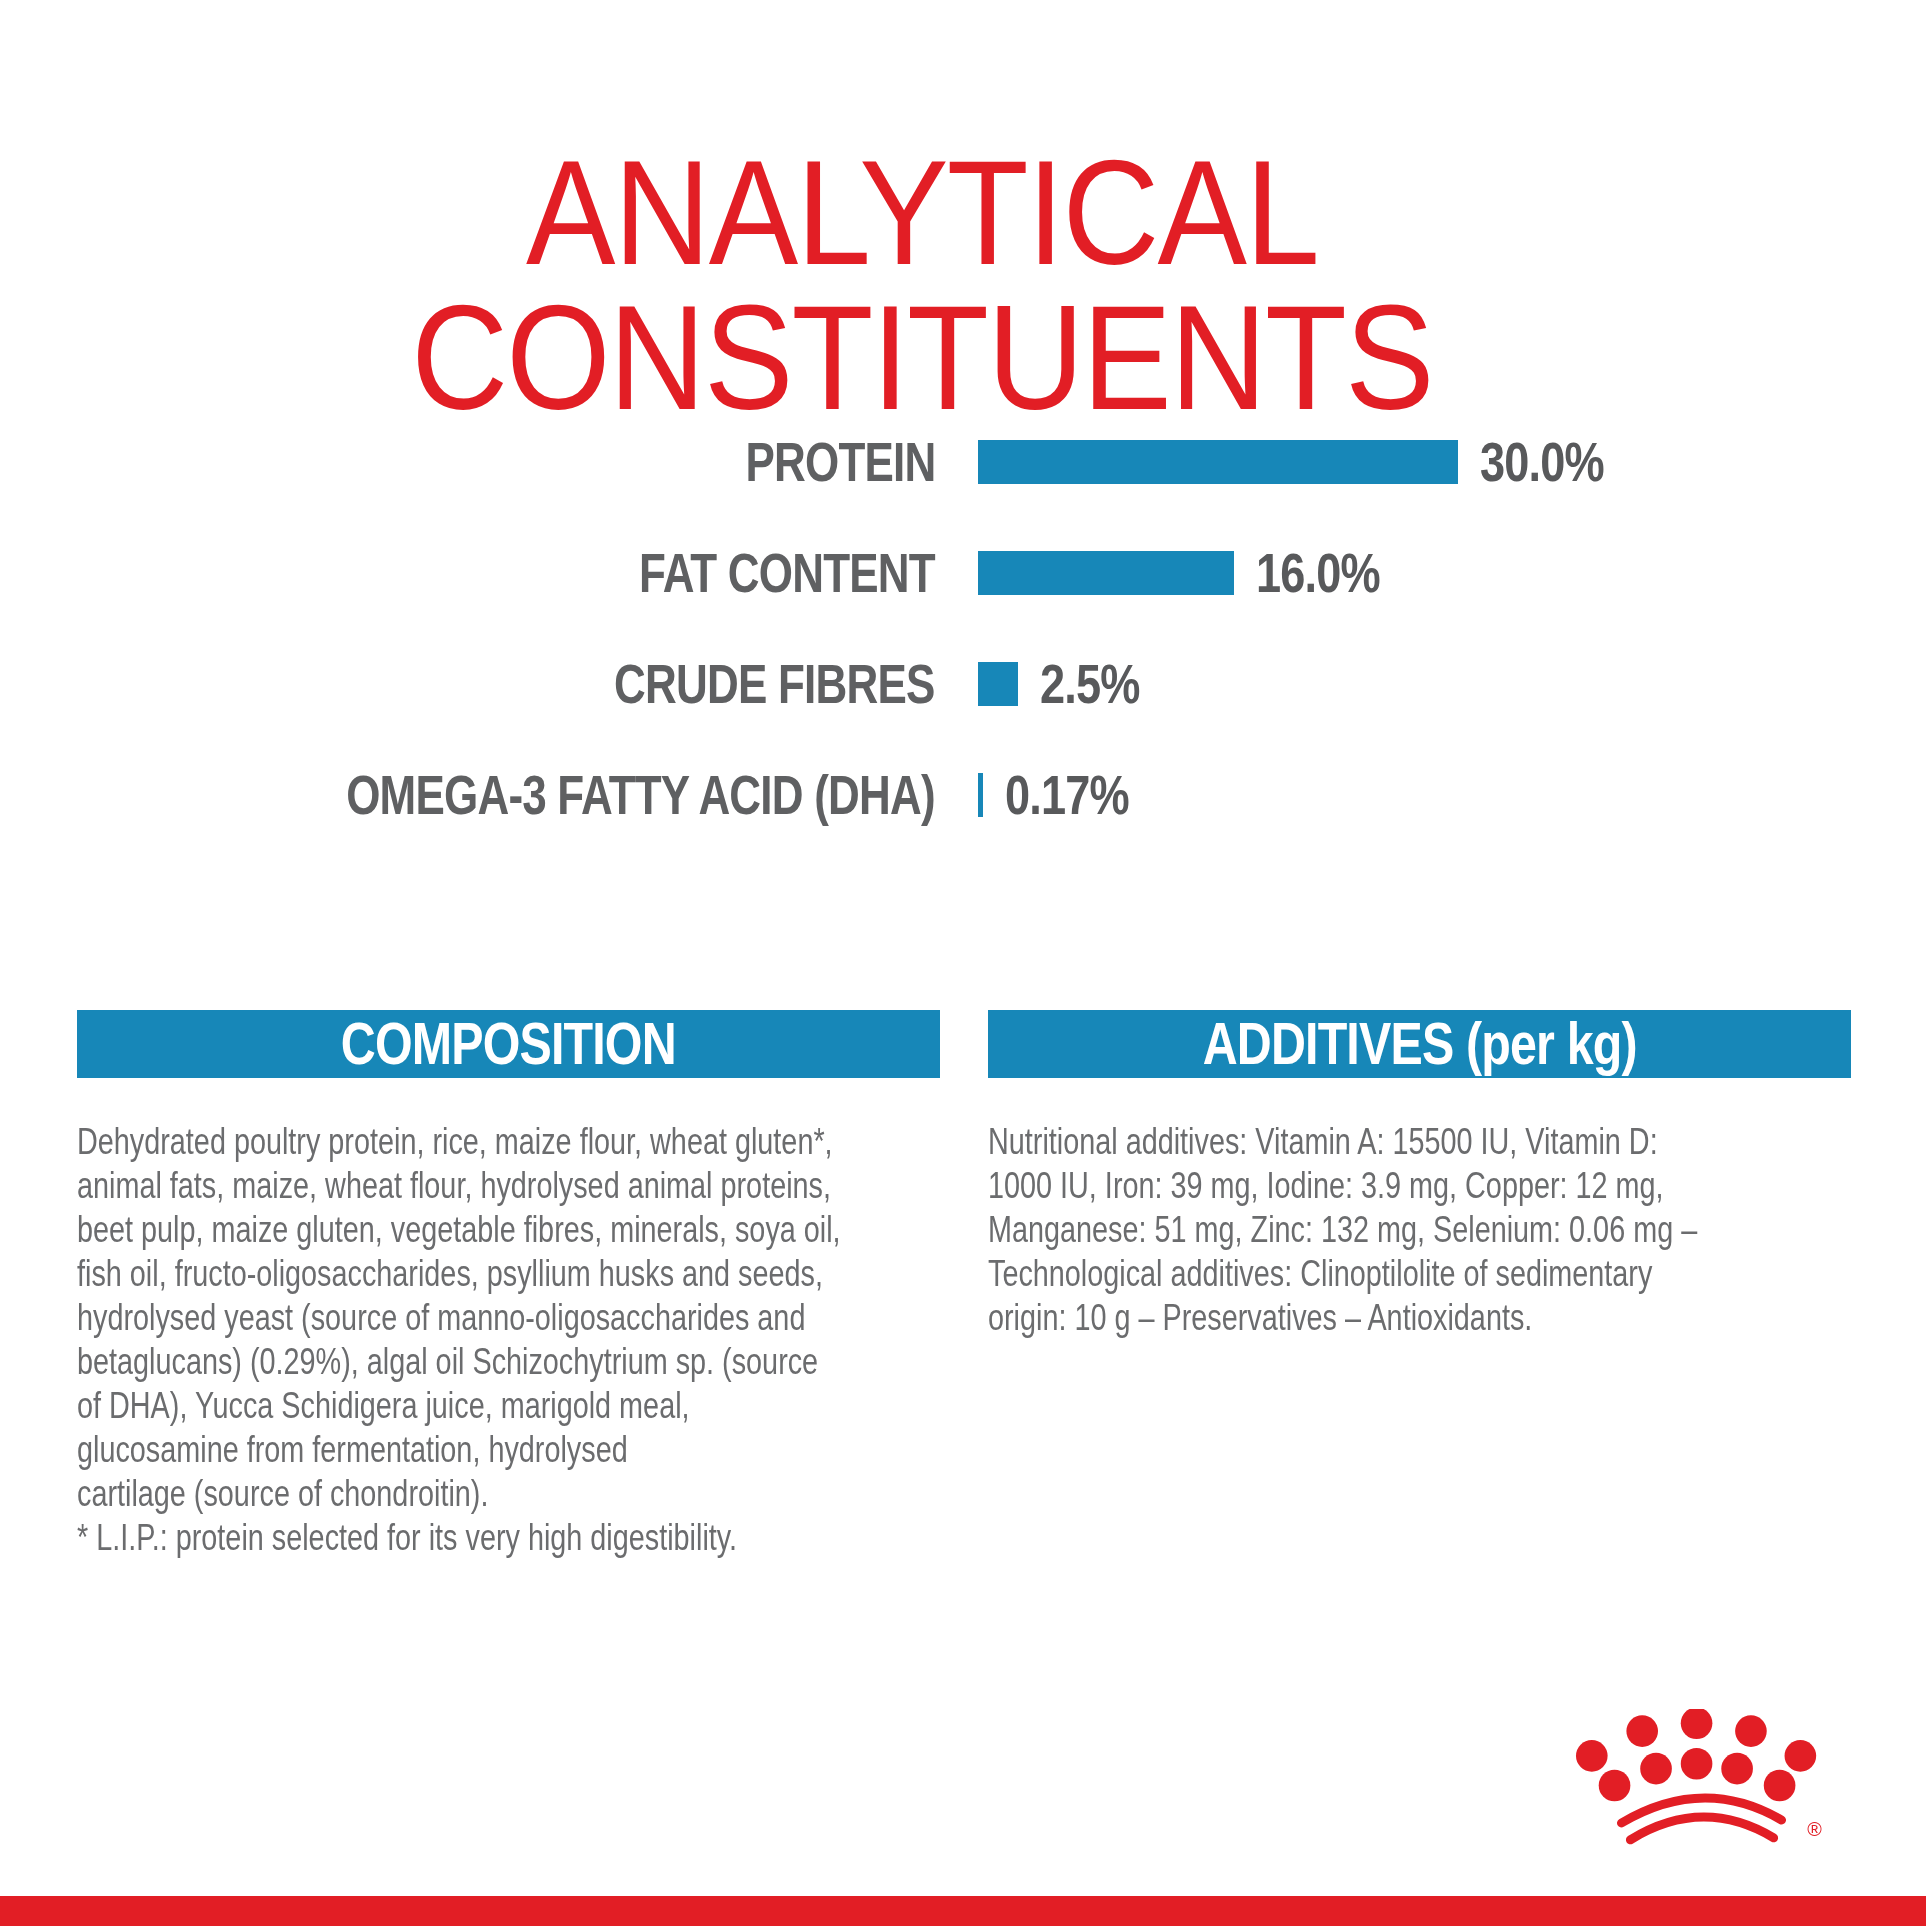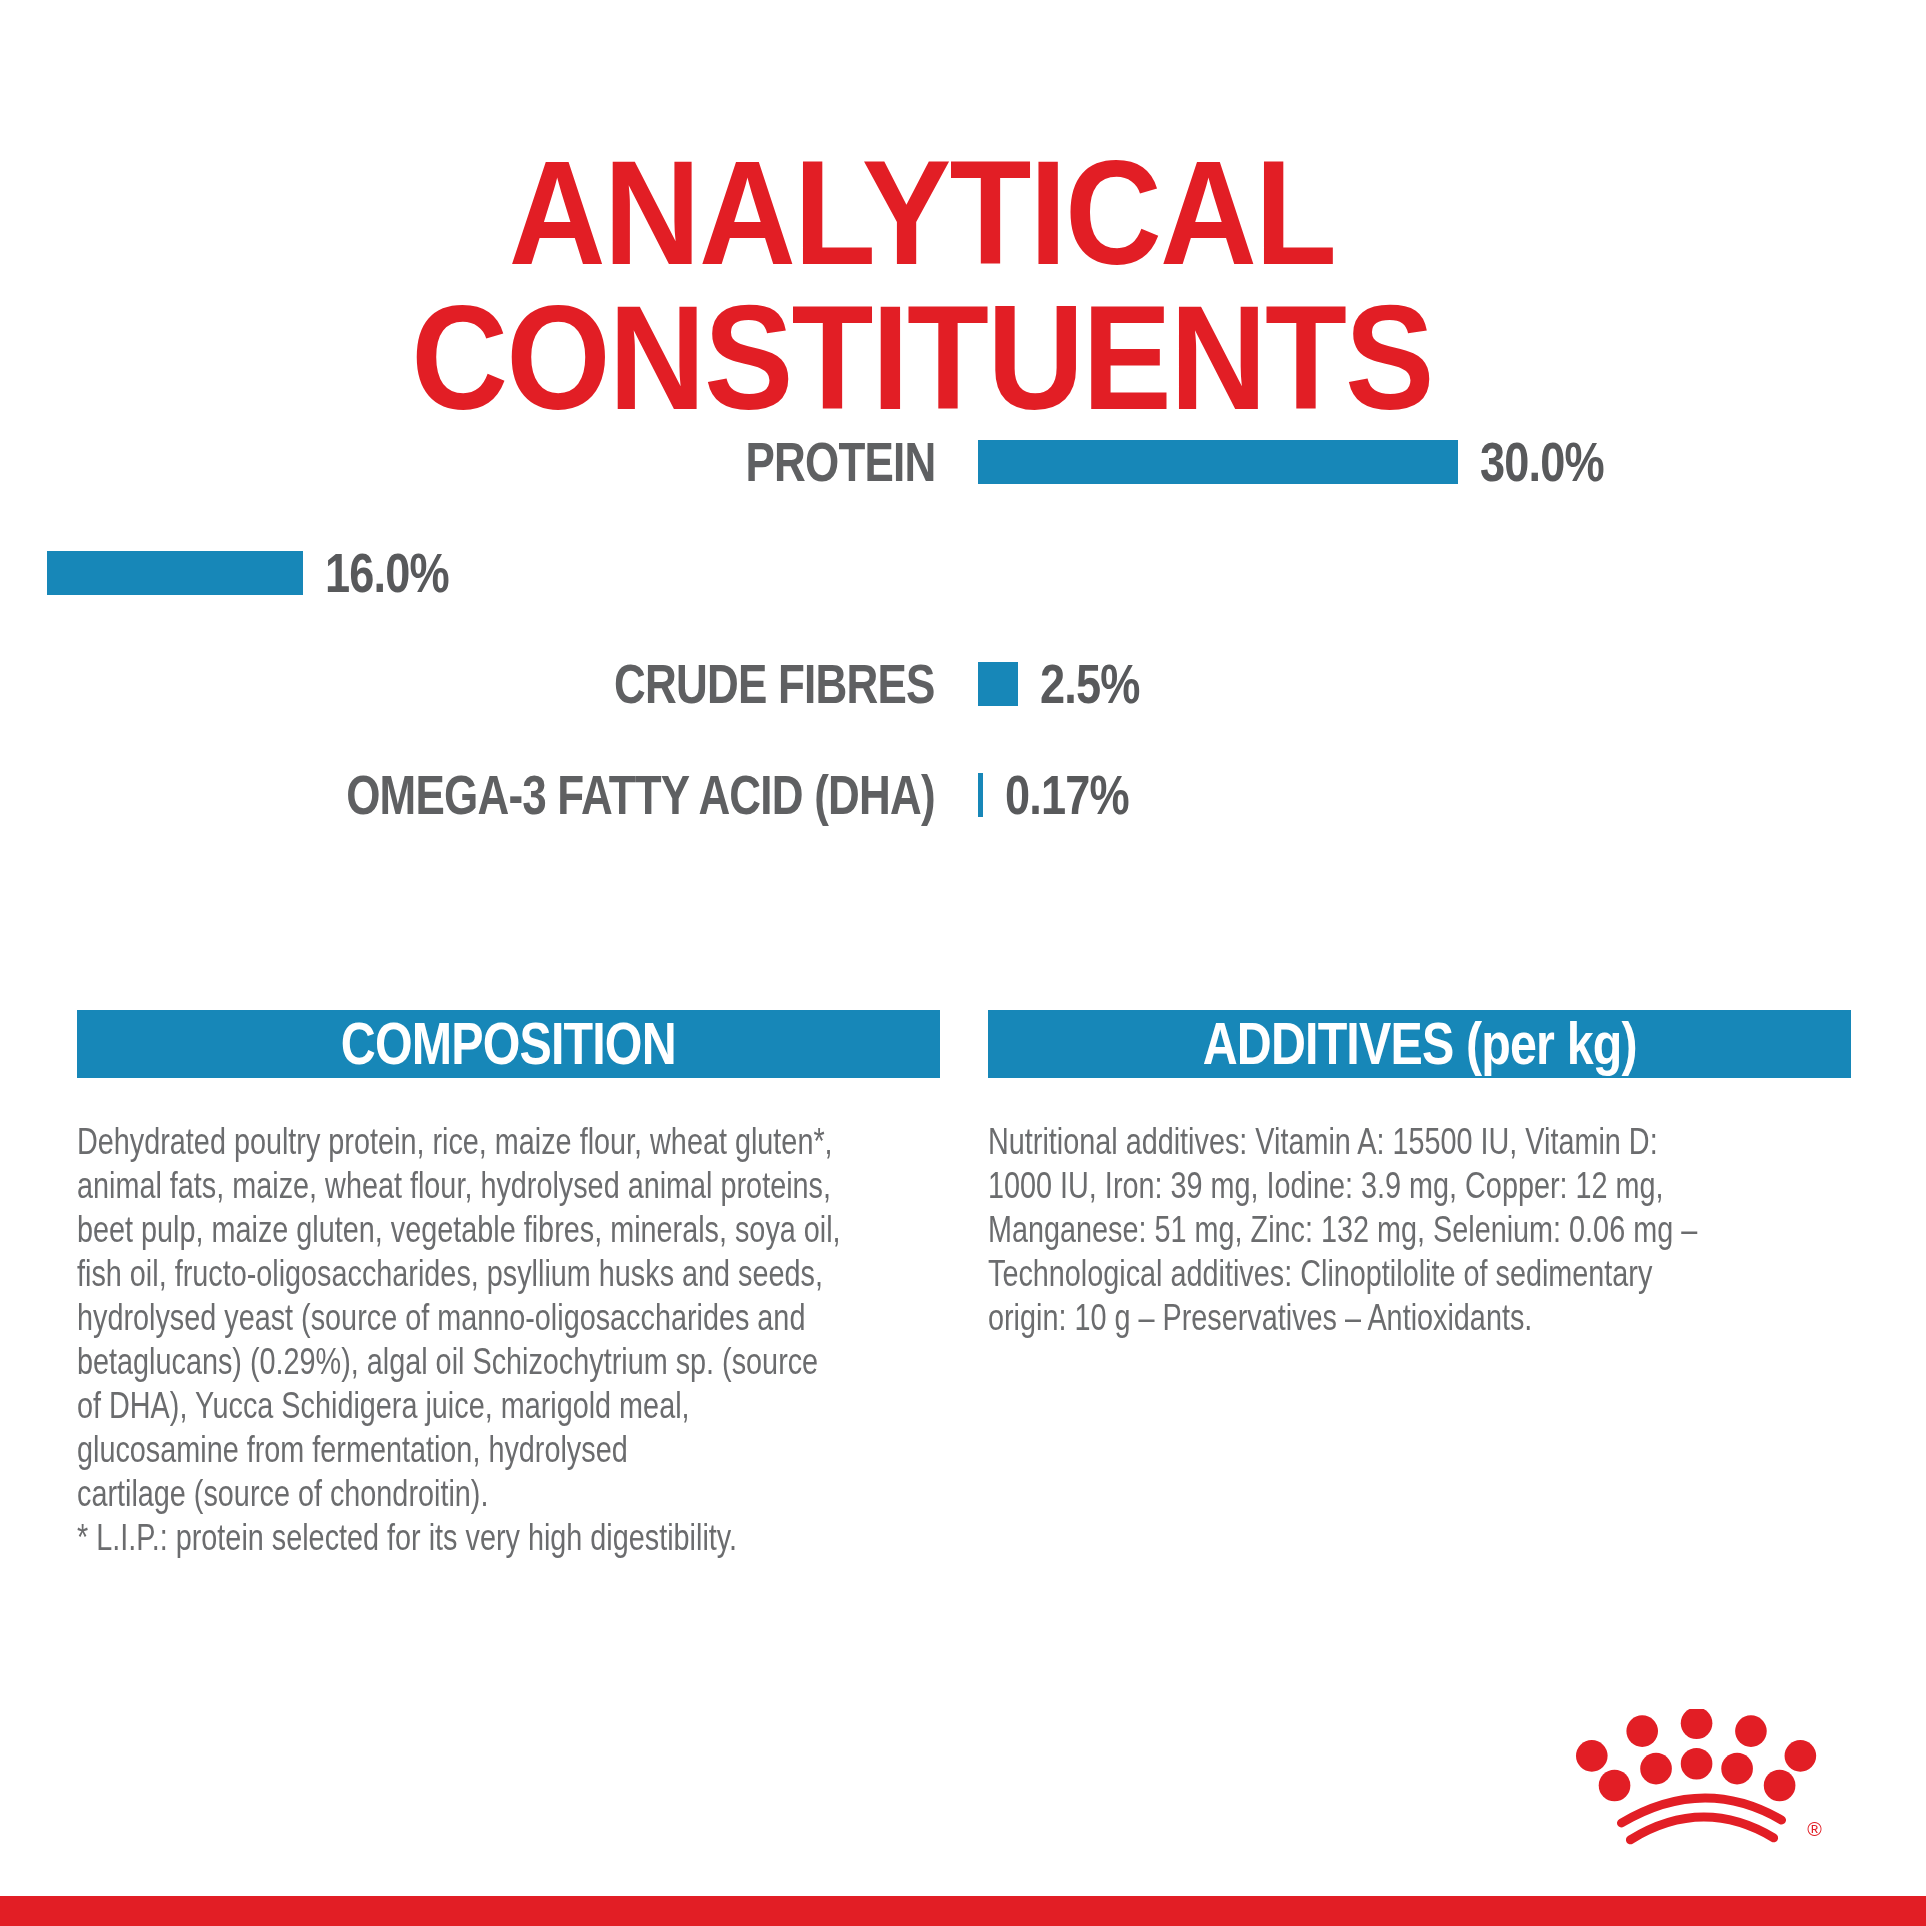--- a/index.html
+++ b/index.html
@@ -3,21 +3,21 @@
 <meta charset="utf-8">
 <style>
   html,body{margin:0;padding:0;background:#ffffff;}
   body{
     width:1927px;height:1927px;position:relative;overflow:hidden;
     font-family:"Liberation Sans",sans-serif;
   }
   .page-title{
     position:absolute;top:40px;left:0;width:1844px;
     text-align:center;color:var(--red);
-    font-size:149px;font-weight:700;line-height:145px;letter-spacing:-2px;
+    font-size:149px;font-weight:400;line-height:145px;letter-spacing:-2px;
   }
   .page-title .tline{display:block;transform:scaleX(0.9);transform-origin:50% 50%;}
 
   
   .chart{position:absolute;top:406px;left:4px;width:1927px;}
   .chart-row{display:flex;align-items:center;height:111px;}
   .chart-label-cell{width:931px;text-align:right;}
   .chart-label{
     display:inline-block;transform:scaleX(0.8);transform-origin:100% 50%;
     font-size:55px;font-weight:700;color:#5f6062;letter-spacing:-1px;white-space:nowrap;
@@ -65,20 +65,21 @@
 
 <div class="chart">
     <div class="chart-row">
       <div class="chart-label-cell"><span class="chart-label">PROTEIN</span></div>
       <div class="chart-bar-cell">
         <div class="chart-bar" style="width: 480px; background: rgb(23, 135, 184);"></div>
         <span class="chart-value">30.0%</span>
       </div>
     </div>
     <div class="chart-row">
+      <div class="chart-label-cell"><span class="chart-label">FAT CONTENT</span></div>
       <div class="chart-bar-cell">
         <div class="chart-bar" style="width: 256px; background: rgb(23, 135, 184);"></div>
         <span class="chart-value">16.0%</span>
       </div>
     </div>
     <div class="chart-row">
       <div class="chart-label-cell"><span class="chart-label">CRUDE FIBRES</span></div>
       <div class="chart-bar-cell">
         <div class="chart-bar" style="width: 40px; background: rgb(23, 135, 184);"></div>
         <span class="chart-value">2.5%</span>

